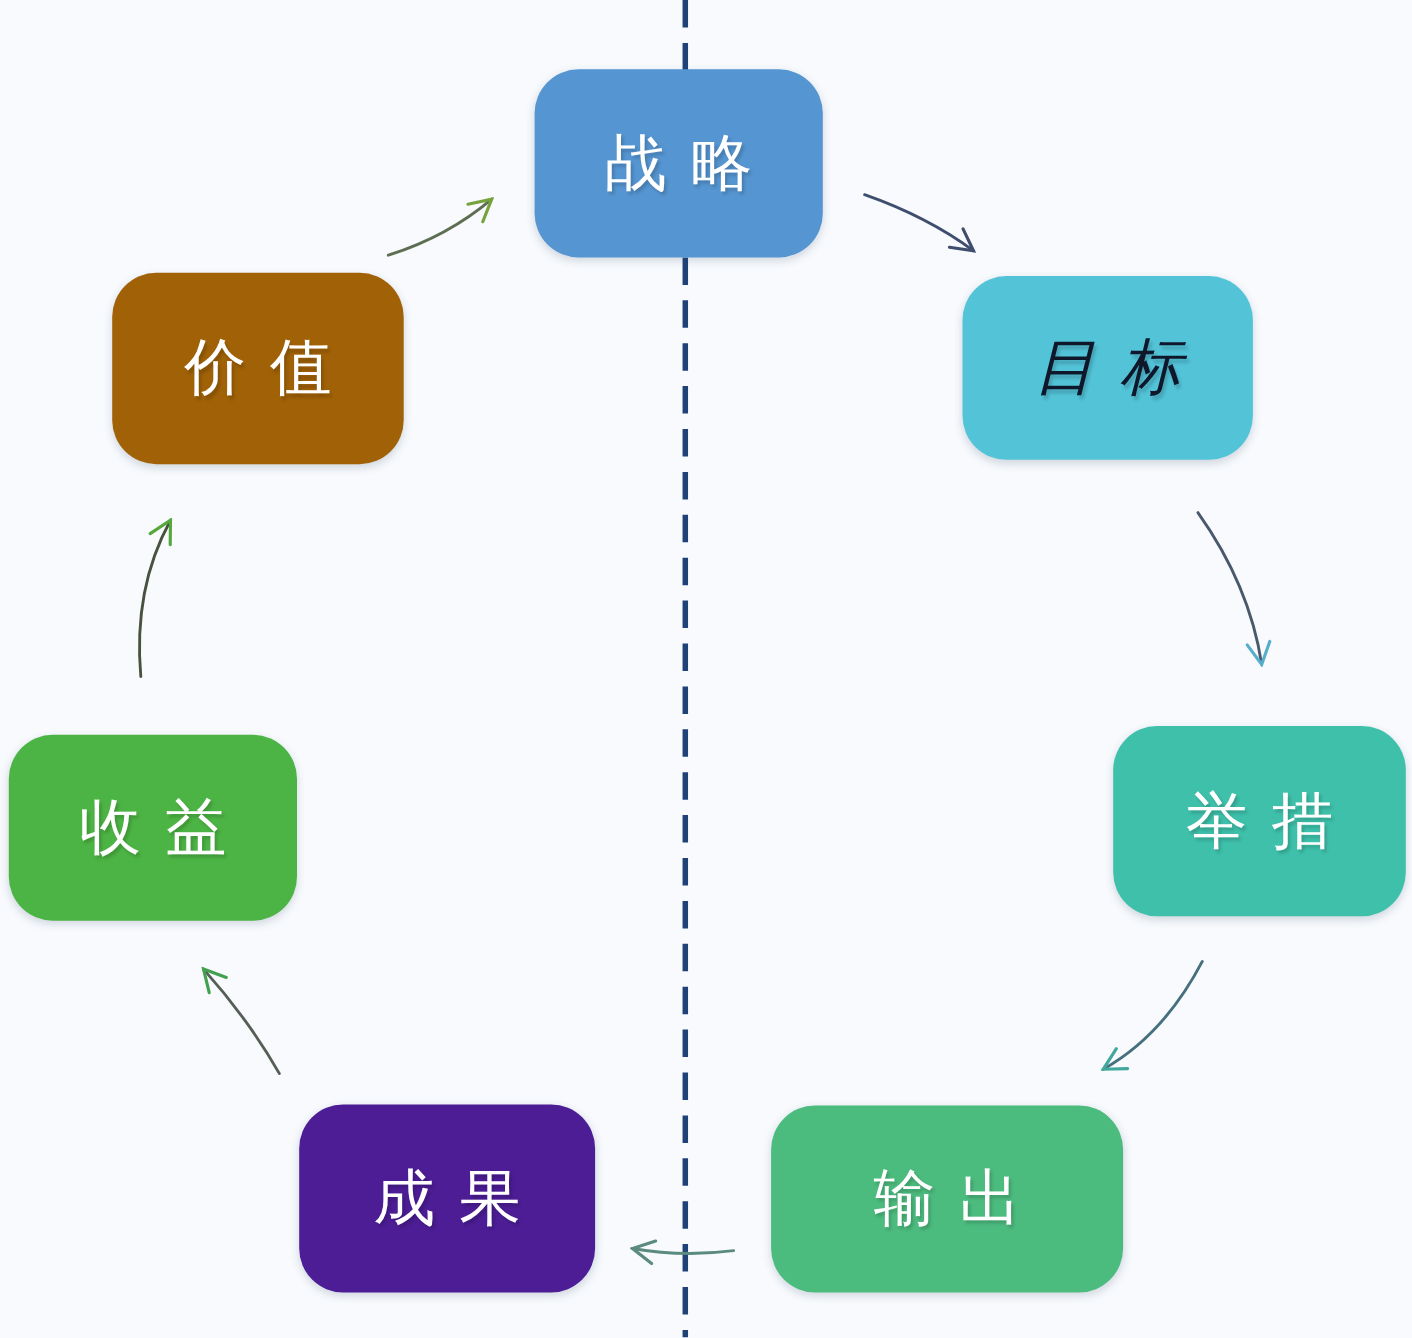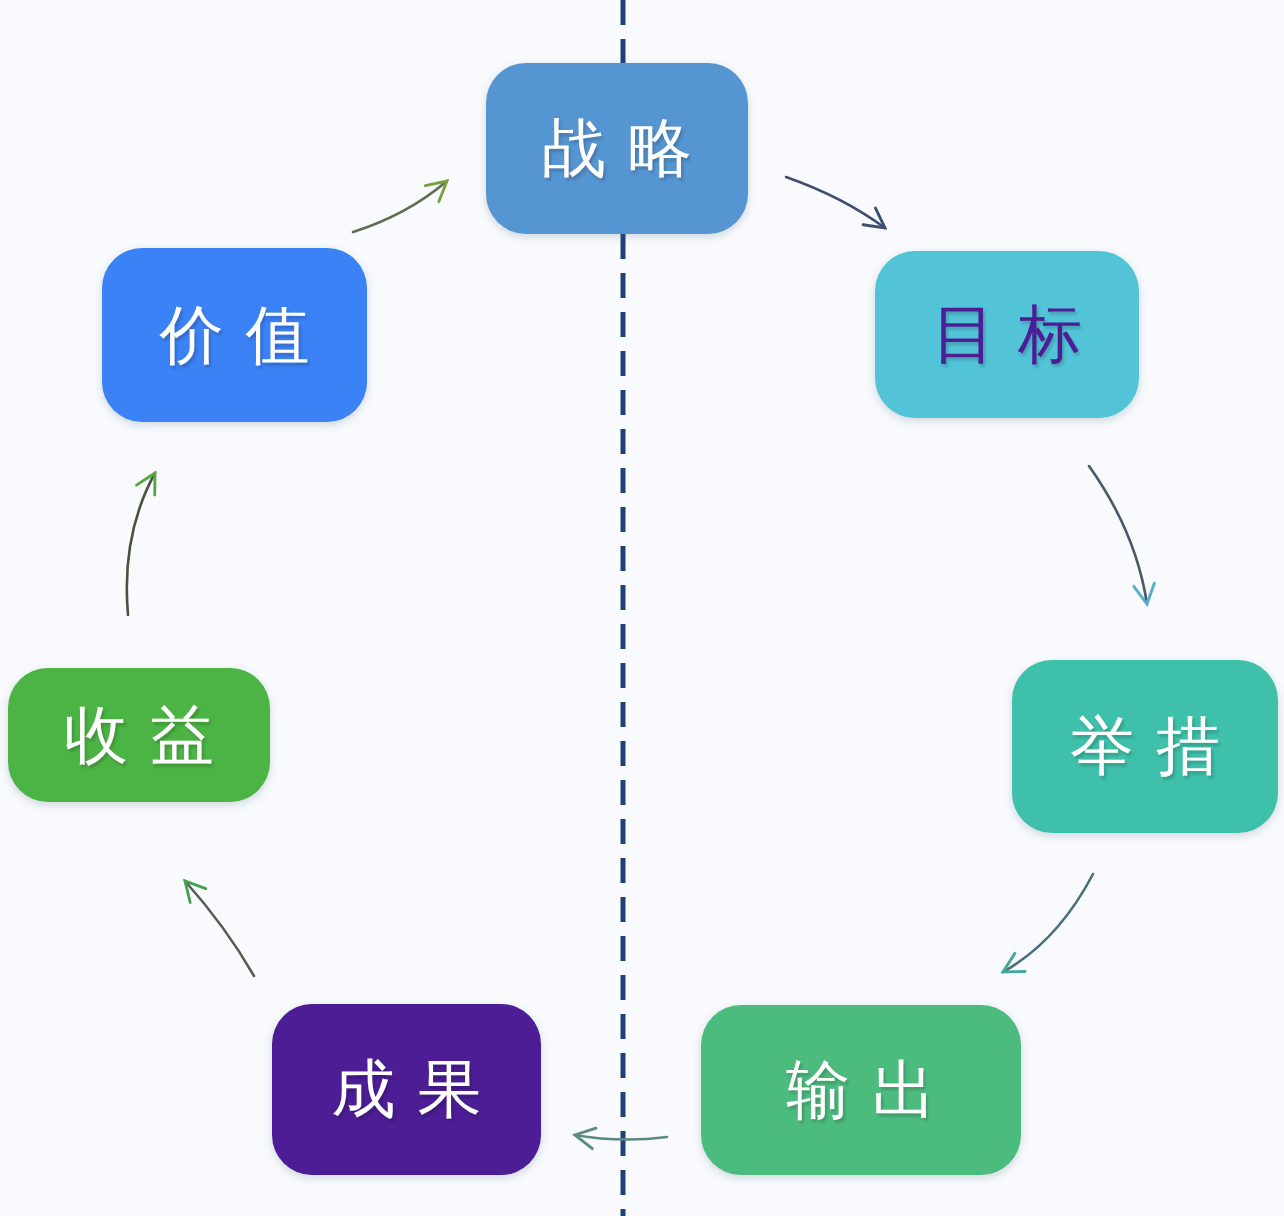--- a/index.html
+++ b/index.html
@@ -4,35 +4,35 @@
 <style>
   html,body{margin:0;padding:0;}
   body{
     width:1284px;height:1216px;position:relative;overflow:hidden;
     font-family:"Liberation Sans", sans-serif;
   }
   .canvas{position:absolute;inset:0;width:1284px;height:1216px;}
   svg.overlay{position:absolute;left:0;top:0;width:1284px;height:1216px;display:block;}
   .node{
     position:absolute;display:flex;align-items:center;justify-content:center;
-    border-radius:40px;color:#ffffff;font-size:64px;font-weight:500;
+    border-radius:40px;color:#ffffff;font-size:56px;font-weight:500;
     box-shadow:0 3px 8px rgba(50,80,110,0.20);
     user-select:none;
   }
   .node .lbl{
     letter-spacing:22px;margin-right:-22px;white-space:nowrap;
     text-shadow:2px 3px 3px rgba(0,0,0,0.18);
   }
   
   .n0{left:486px;  top:63px;   width:262px; height:171px;}  
   .n1{left:875px;  top:251px;  width:264px; height:167px;}  
   .n2{left:1012px; top:660px;  width:266px; height:173px;}  
   .n3{left:701px;  top:1005px; width:320px; height:170px;}  
   .n4{left:272px;  top:1004px; width:269px; height:171px;}  
-  .n5{left:8px;    top:668px;  width:262px; height:134px;}  
+  .n5{left:8px;    top:668px;  width:262px; height:169px;}  
   .n6{left:102px;  top:248px;  width:265px; height:174px;}  
 </style>
 </head>
 <body style="background: rgb(248, 250, 253);">
 
 <div class="canvas">
 
   <svg class="overlay" viewBox="0 0 1284 1216" xmlns="http://www.w3.org/2000/svg">
     <defs>
       <marker id="head0" viewBox="0 0 20 20" refX="18" refY="10" markerWidth="26" markerHeight="26" markerUnits="userSpaceOnUse" orient="auto">
@@ -65,32 +65,32 @@
     <path d="M1089,466 Q1136,532 1147,604" fill="none" stroke-width="2.6" stroke-linecap="round" marker-end="url(#head2)" stroke="#49586B"></path>
     <path d="M1093,874 Q1058,941 1003,972" fill="none" stroke-width="2.6" stroke-linecap="round" marker-end="url(#head3)" stroke="#46707D"></path>
     <path d="M667,1137 Q620,1143 575,1135" fill="none" stroke-width="2.6" stroke-linecap="round" marker-end="url(#head4)" stroke="#5B8A7E"></path>
     <path d="M254,976 Q226,927 185,881" fill="none" stroke-width="2.6" stroke-linecap="round" marker-end="url(#head5)" stroke="#565F55"></path>
     <path d="M128,615 Q121,535 155,473" fill="none" stroke-width="2.6" stroke-linecap="round" marker-end="url(#head6)" stroke="#49523F"></path>
   </svg>
 
   <div class="node n0" style="background: rgb(85, 149, 209); color: rgb(255, 255, 255);">
     <span class="lbl">战略</span>
   </div>
-  <div class="node n1" style="background: rgb(83, 195, 216); color: #4c1d95;">
+  <div class="node n1" style="background: rgb(83, 195, 216); color: #0f172a; font-style: italic;">
     <span class="lbl">目标</span>
   </div>
   <div class="node n2" style="background: rgb(62, 192, 170); color: rgb(255, 255, 255);">
     <span class="lbl">举措</span>
   </div>
   <div class="node n3" style="background: rgb(76, 187, 126); color: rgb(255, 255, 255);">
     <span class="lbl">输出</span>
   </div>
   <div class="node n4" style="background: #4c1d95; color: rgb(255, 255, 255);">
     <span class="lbl">成果</span>
   </div>
   <div class="node n5" style="background: rgb(76, 180, 68); color: rgb(255, 255, 255);">
     <span class="lbl">收益</span>
   </div>
-  <div class="node n6" style="background: #3b82f6; color: rgb(255, 255, 255);">
+  <div class="node n6" style="background: #a16207; color: rgb(255, 255, 255);">
     <span class="lbl">价值</span>
   </div>
 
 </div>
 
 </body></html>

